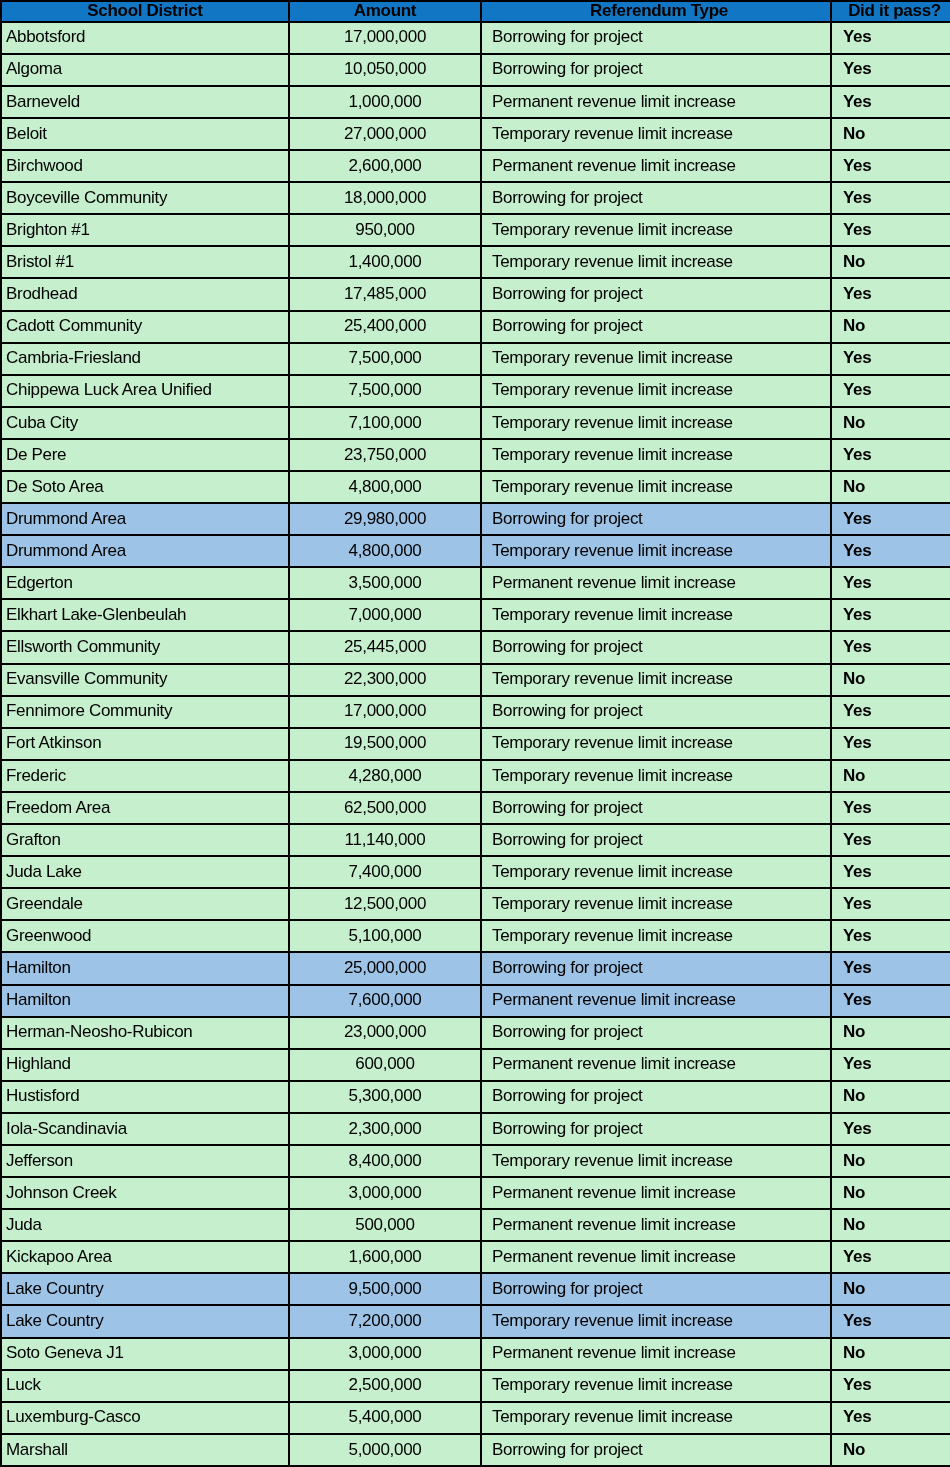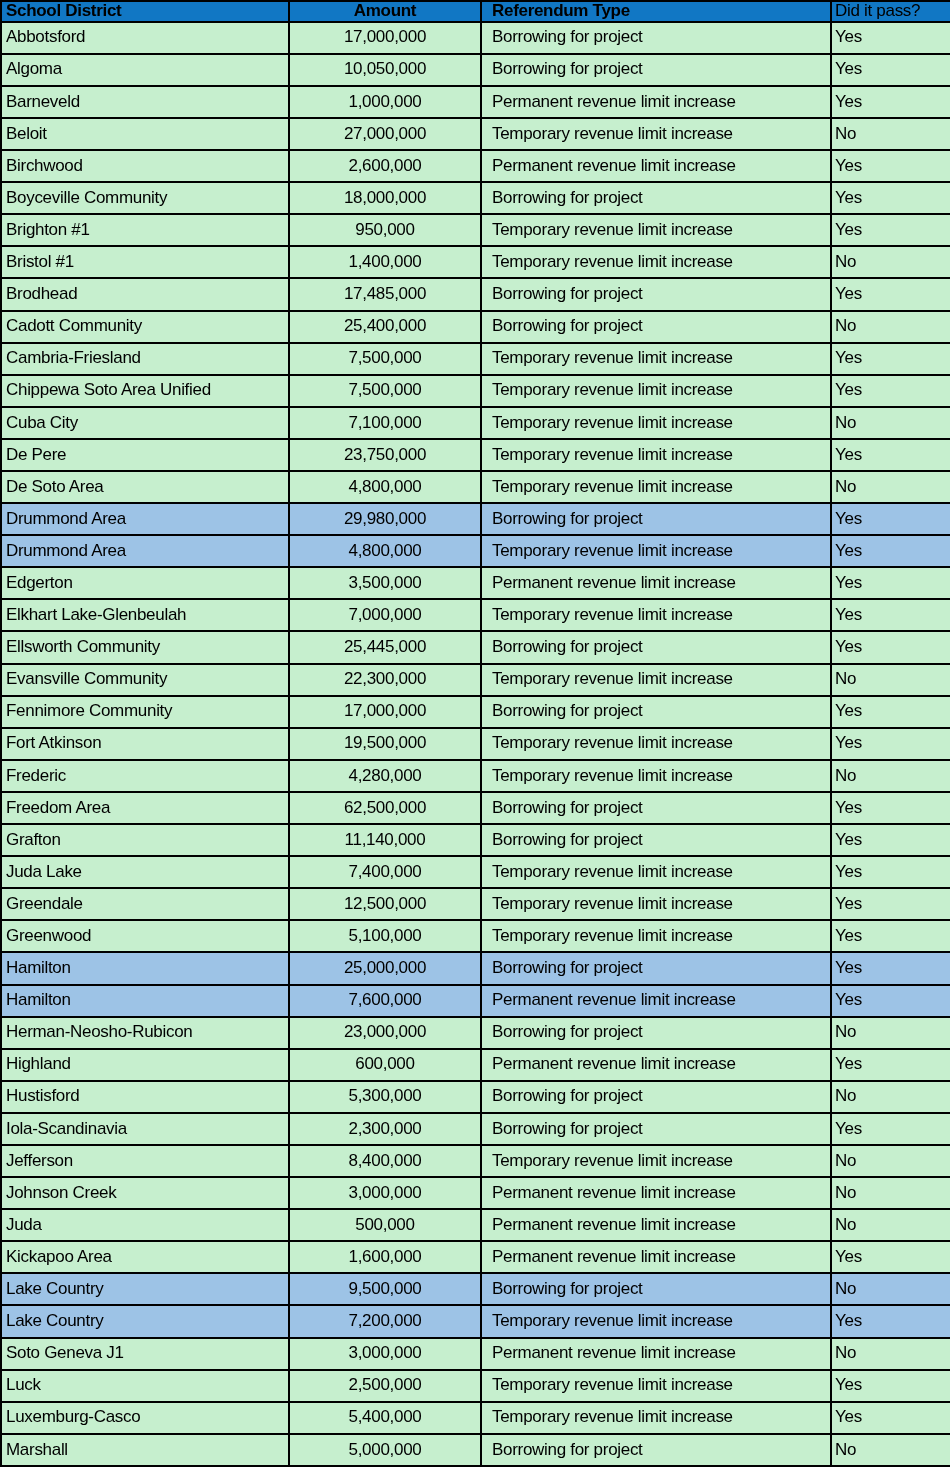--- a/index.html
+++ b/index.html
@@ -25,41 +25,41 @@
     line-height: 1.1;
     color: #000;
     white-space: nowrap;
     overflow: hidden;
     padding: 0 4px;
     letter-spacing: -0.3px;
   }
   thead th {
     background: var(--header-bg, #1177C4);
     font-weight: bold;
-    text-align: left;
+    text-align: center;
   }
   thead th.c-amount {
     text-align: center;
     margin-top: 24px;
   }
   tbody td {
     background: var(--row-green, #C6EFCE);
   }
   tr.hl td {
     background: var(--row-blue, #9DC3E6);
   }
   .c-amount {
     text-align: center;
   }
   .c-type {
     padding-left: 10px;
   }
   .c-pass {
-    font-weight: normal;
-    padding-left: 3px;
+    font-weight: bold;
+    padding-left: 11px;
   }
 </style>
 </head>
 <body>
 
 <table>
   <colgroup>
     <col style="width:288px">
     <col style="width:192px">
     <col style="width:350px">
@@ -134,21 +134,21 @@
         <td class="c-type">Borrowing for project</td>
         <td class="c-pass">No</td>
       </tr>
       <tr>
         <td class="c-district">Cambria-Friesland</td>
         <td class="c-amount">7,500,000</td>
         <td class="c-type">Temporary revenue limit increase</td>
         <td class="c-pass">Yes</td>
       </tr>
       <tr>
-        <td class="c-district">Chippewa Soto Area Unified</td>
+        <td class="c-district">Chippewa Luck Area Unified</td>
         <td class="c-amount">7,500,000</td>
         <td class="c-type">Temporary revenue limit increase</td>
         <td class="c-pass">Yes</td>
       </tr>
       <tr>
         <td class="c-district">Cuba City</td>
         <td class="c-amount">7,100,000</td>
         <td class="c-type">Temporary revenue limit increase</td>
         <td class="c-pass">No</td>
       </tr>

